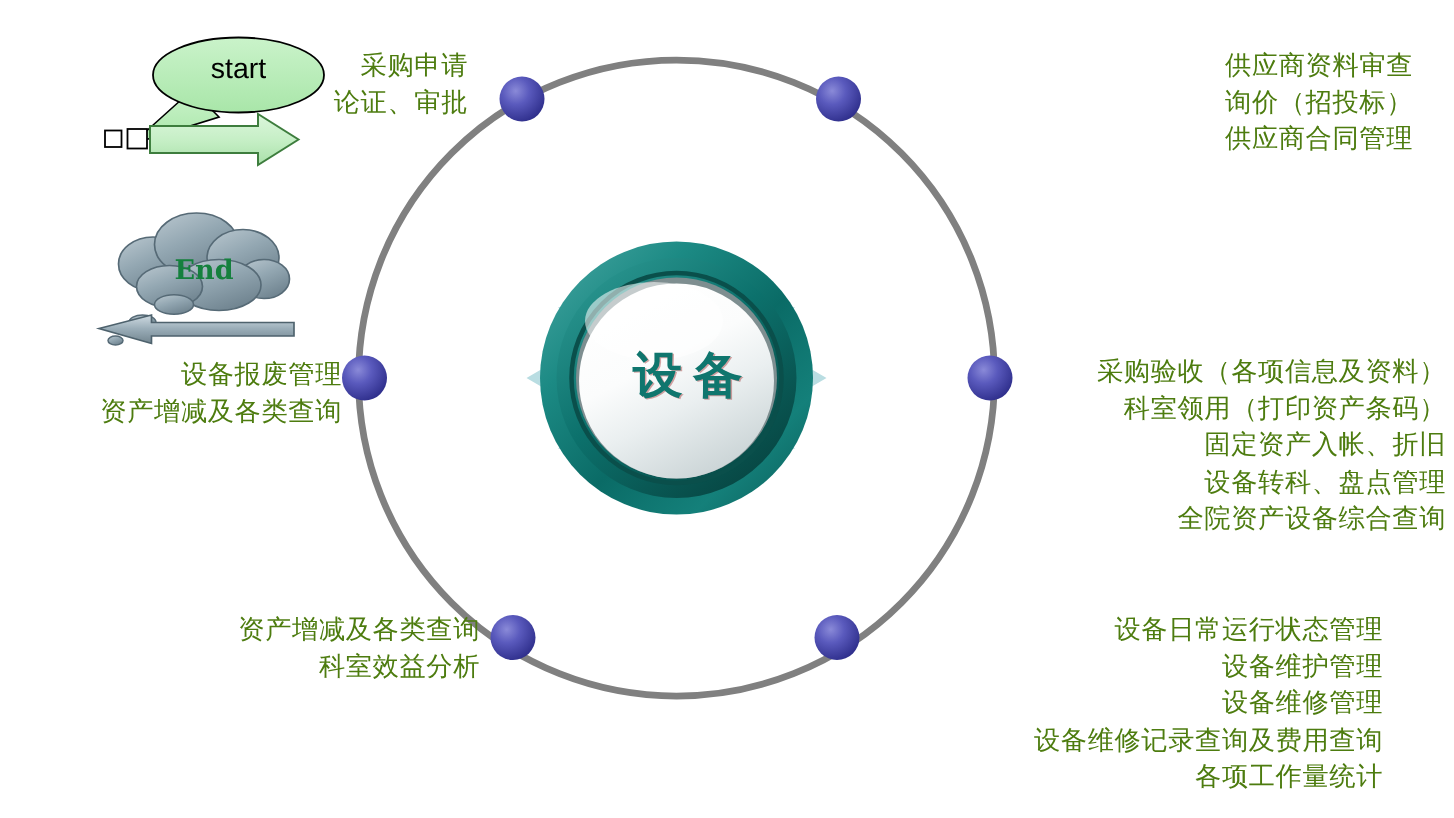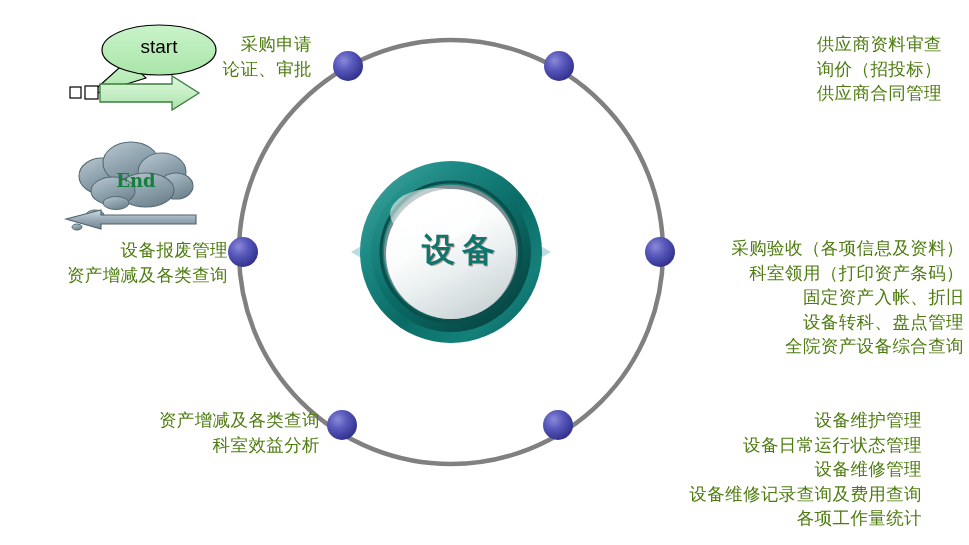--- a/index.html
+++ b/index.html
@@ -210,21 +210,21 @@
       <path d="M 66 219 L 101 210 L 101 215 L 196 215 L 196 224 L 101 224 L 101 229 Z" fill="url(#gradGrayArrow)" stroke="#4e626d" stroke-width="1.1"></path>
     </g>
   </svg>
 
   <div class="txt right" id="label-top-left"><div>采购申请</div><div>论证、审批</div></div>
 
   <div class="txt left" id="label-top-right"><div>供应商资料审查</div><div>询价（招投标）</div><div>供应商合同管理</div></div>
 
   <div class="txt left" id="label-right"><div>采购验收（各项信息及资料）</div><div>科室领用（打印资产条码）</div><div>固定资产入帐、折旧</div><div>设备转科、盘点管理</div><div>全院资产设备综合查询</div></div>
 
-  <div class="txt left" id="label-bottom-right"><div>设备维护管理</div><div>设备日常运行状态管理</div><div>设备维修管理</div><div>设备维修记录查询及费用查询</div><div>各项工作量统计</div></div>
+  <div class="txt left" id="label-bottom-right"><div>设备日常运行状态管理</div><div>设备维护管理</div><div>设备维修管理</div><div>设备维修记录查询及费用查询</div><div>各项工作量统计</div></div>
 
   <div class="txt right" id="label-bottom-left"><div>资产增减及各类查询</div><div>科室效益分析</div></div>
 
   <div class="txt right" id="label-left"><div>设备报废管理</div><div>资产增减及各类查询</div></div>
 
   <div id="center-word">设备</div>
 
   <div id="start-word">start</div>
 
   <div id="end-word">End</div>

